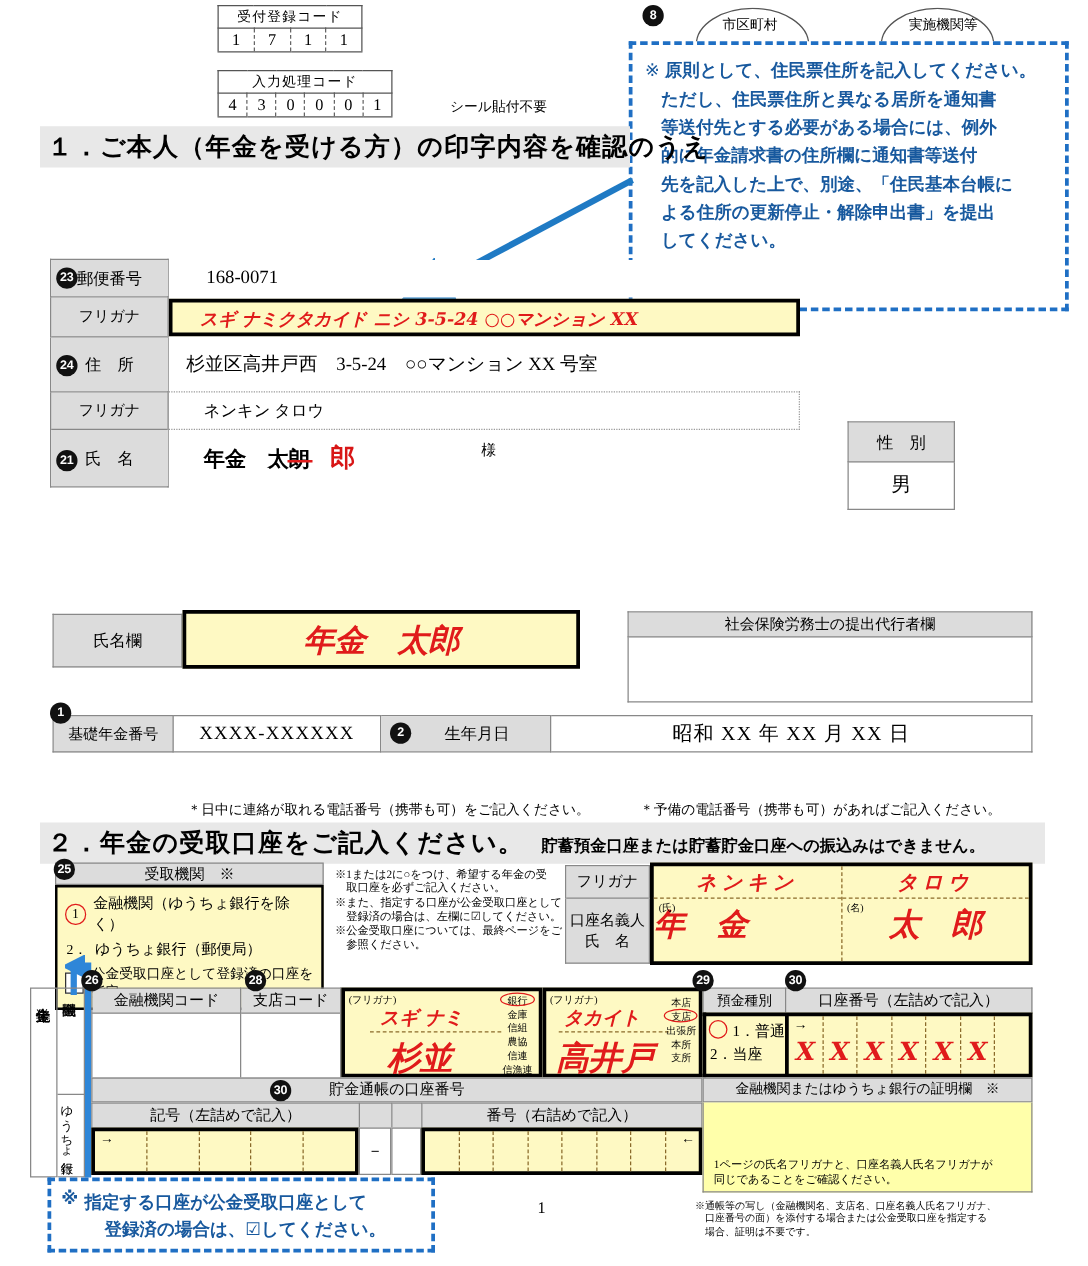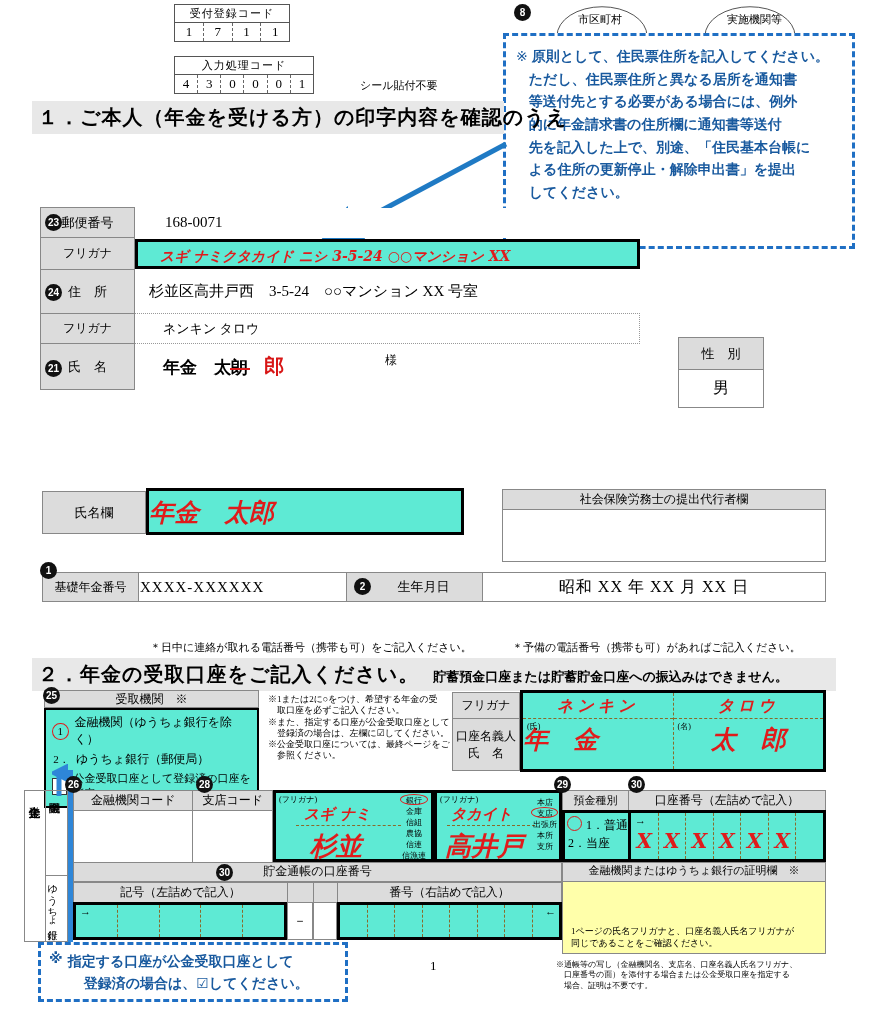--- a/index.html
+++ b/index.html
@@ -34,21 +34,21 @@
   .badge {
     display:inline-flex; align-items:center; justify-content:center;
     width:17px; height:17px; border-radius:50%;
     background:#111; color:#fff; font-size:10px; font-weight:bold;
     font-family:"Liberation Sans",sans-serif;
   }
 
   
   .lbl { background:#dcdcdc; text-align:center; font-size:13px; }
   .cell { background:#fff; }
-  .hl { background:#5eead4; border:3px solid #000; }
+  .hl { background:#fef9c3; border:3px solid #000; }
   .redtxt { color:#d81616; font-weight:bold; }
 
   
   .hand {
     color:#e01b1b; font-weight:bold;
     font-family:"DejaVu Serif",serif;
     font-style:italic;
   }
 
   .dash-blue {
@@ -205,21 +205,21 @@
 <div class="abs" style="left:42px; top:491px;">
   <table class="frm" style="width:104px;">
     <tbody>
         <tr style="height:42px;">
           <td class="lbl">氏名欄</td>
         </tr>
   </tbody>
     </table>
 </div>
 <div class="abs hl" style="left:146px; top:488px; width:318px; height:47px;">
-  <div class="hand" style="line-height:44px; font-size:25px;">年金　太郎</div>
+  <div class="hand" style="text-align:center; line-height:44px; font-size:25px;">年金　太郎</div>
 </div>
 
 <div class="abs" style="left:502px; top:489px;">
   <table class="frm" style="width:324px;">
     <tbody>
         <tr style="height:20px;">
           <td class="lbl" style="font-size:12px;">社会保険労務士の提出代行者欄</td>
         </tr>
     <tr style="height:52px;">
           <td class="cell"></td>
@@ -227,21 +227,21 @@
   </tbody>
     </table>
 </div>
 
 <div class="abs" style="left:42px; top:572px;">
   <span class="badge abs" style="left:-2px; top:-10px; z-index:3;">1</span>
   <table class="frm" style="width:784px;">
     <tbody>
         <tr style="height:29px;">
       <td class="lbl" style="width:96px; font-size:12px;">基礎年金番号</td>
-      <td class="cell" style="width:208px; text-align:left; font-size:15px; letter-spacing:1px;">XXXX-XXXXXX</td>
+      <td class="cell" style="width:166px; text-align:center; font-size:15px; letter-spacing:1px;">XXXX-XXXXXX</td>
       <td class="lbl" style="width:136px; font-size:13px; position:relative;">
         <span class="badge abs" style="left:7px; top:5px;">2</span>
         <span style="margin-left:18px;">生年月日</span>
       </td>
       <td class="cell" style="text-align:center; font-size:16px; letter-spacing:1px;">昭和 XX 年 XX 月 XX 日</td>
     </tr>
   </tbody>
     </table>
 </div>
 <div class="abs" style="left:150px; top:640px; font-size:11px;">＊日中に連絡が取れる電話番号（携帯も可）をご記入ください。</div>

